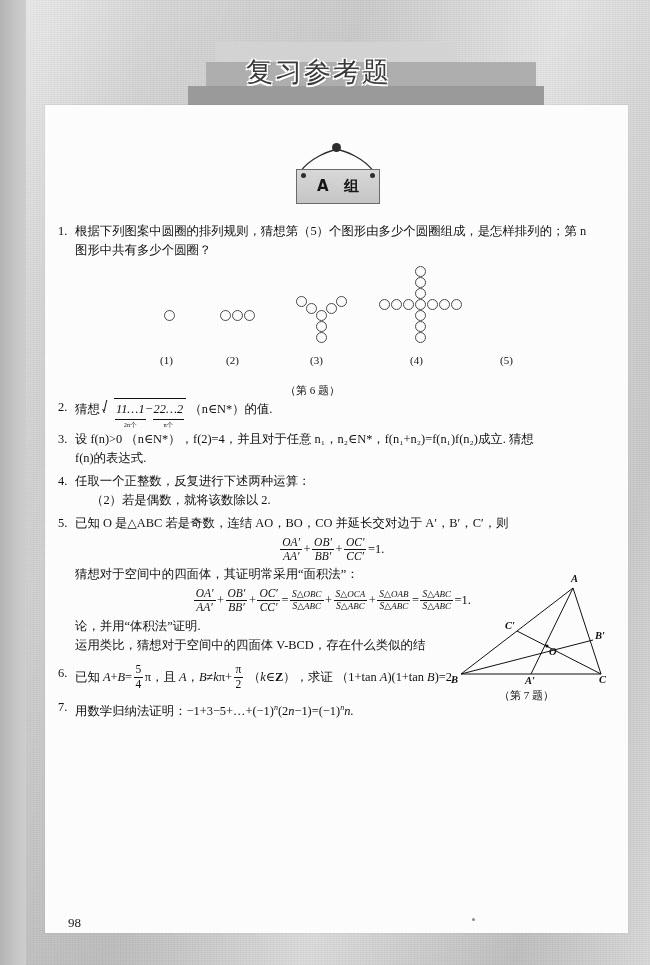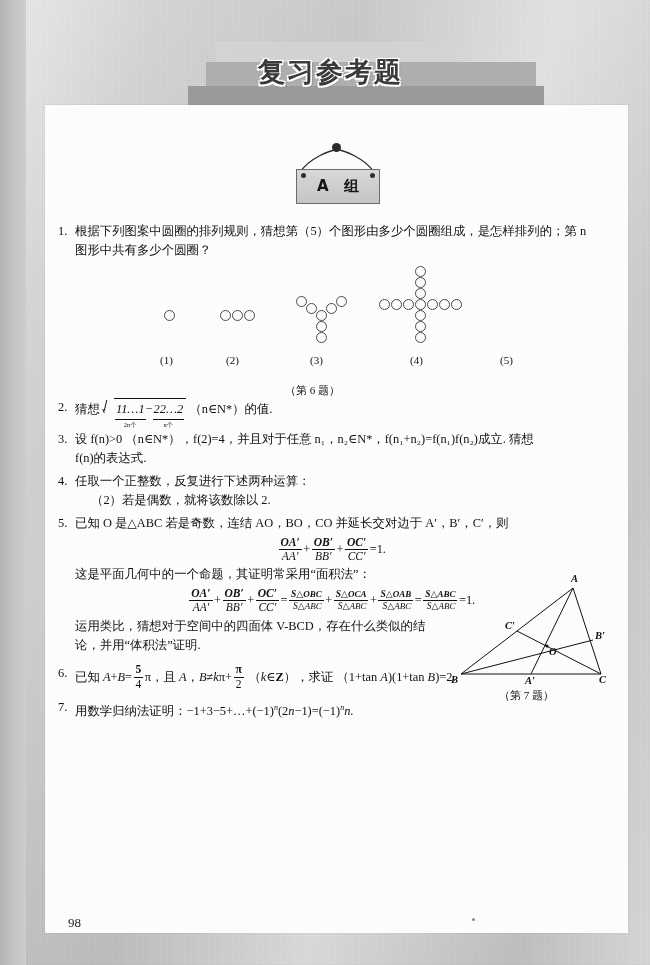--- a/index.html
+++ b/index.html
@@ -35,23 +35,23 @@
     background-image:repeating-linear-gradient(90deg, rgba(0,0,0,.012) 0 1px, rgba(255,255,255,0) 1px 4px);
     pointer-events:none;
   }
 
   
   .banner-wrap{position:absolute;left:188px;top:42px;width:440px;height:66px;}
   .band-light{position:absolute;left:28px;top:0;width:240px;height:24px;background:#d3d3d3;opacity:.85;}
   .band-mid{position:absolute;left:18px;top:20px;width:330px;height:30px;background:#aeaeae;}
   .band-dark{position:absolute;left:0;top:44px;width:356px;height:26px;background:#9a9a9a;}
   .banner-title{
-    position:absolute;left:70px;top:12px;
+    position:absolute;left:58px;top:12px;
     font-family:"DejaVu Sans","Liberation Sans",sans-serif;
-    font-size:27px;font-weight:bold;letter-spacing:2px;color:#3a3a3a;
+    font-size:27px;font-weight:normal;letter-spacing:2px;color:#3a3a3a;
     text-shadow:
       -1.5px -1.5px 0 #ffffff, 1.5px -1.5px 0 #ffffff,
       -1.5px 1.5px 0 #ffffff, 1.5px 1.5px 0 #ffffff,
       0 0 2px #ffffff, 2px 2px 1px rgba(0,0,0,.35);
     white-space:nowrap;
   }
 
   
   .sign{position:absolute;left:286px;top:143px;width:102px;height:62px;}
   .sign-hook{position:absolute;left:46px;top:0;width:9px;height:9px;background:#2c2c2c;border-radius:50%;}
@@ -77,23 +77,23 @@
   .q-body{flex:1;}
   .sub{padding-left:16px;}
   .ctr{text-align:center;}
   .ital{font-style:italic;}
   .bb{font-weight:bold;}
   .small{font-size:9px;}
   .sup{vertical-align:super;font-size:8px;}
 
   
   .frac{display:inline-block;vertical-align:middle;text-align:center;font-size:11.5px;line-height:1.15;margin:0 1.5px;position:relative;top:-.5px;}
-  .frac .n{display:block;padding:0 2px;font-weight:bold;}
+  .frac .n{display:block;padding:0 2px;}
   .frac .d{display:block;border-top:1.1px solid #111;padding:0 2px;}
-  .frac.sm{font-size:9.5px;text-align:right;}
+  .frac.sm{font-size:9.5px;}
 
   
   .rad{display:inline-block;position:relative;padding-left:11px;}
   .rad:before{
     content:"";position:absolute;left:2px;top:2px;width:7px;height:11px;
     border-left:1.1px solid #111;transform:skewX(-13deg);
   }
   .rad:after{
     content:"";position:absolute;left:0;top:11px;width:4px;height:4px;
     border-left:1.1px solid #111;transform:skewX(22deg);
@@ -189,28 +189,28 @@
 
     <div class="q" style="margin-top:4px">
       <div class="q-num">5.</div>
       <div class="q-body" style="width:402px">
         <div>已知 O 是△ABC 若是奇数，连结 AO，BO，CO 并延长交对边于 A′，B′，C′，则</div>
 
         <div class="ctr" style="margin:3px 0 2px">
           <span class="frac"><span class="n ital">OA′</span><span class="d ital">AA′</span></span>+<span class="frac"><span class="n ital">OB′</span><span class="d ital">BB′</span></span>+<span class="frac"><span class="n ital">OC′</span><span class="d ital">CC′</span></span>=1.
         </div>
 
-        <div>这是平面几何中的一个命题，其证明常采用“面积法”：</div>
+        <div>猜想对于空间中的四面体，其证明常采用“面积法”：</div>
 
         <div class="ctr" style="margin:3px 0 2px">
           <span class="frac"><span class="n ital">OA′</span><span class="d ital">AA′</span></span>+<span class="frac"><span class="n ital">OB′</span><span class="d ital">BB′</span></span>+<span class="frac"><span class="n ital">OC′</span><span class="d ital">CC′</span></span>=<span class="frac sm"><span class="n ital">S<span class="small">△OBC</span></span><span class="d ital">S<span class="small">△ABC</span></span></span>+<span class="frac sm"><span class="n ital">S<span class="small">△OCA</span></span><span class="d ital">S<span class="small">△ABC</span></span></span>+<span class="frac sm"><span class="n ital">S<span class="small">△OAB</span></span><span class="d ital">S<span class="small">△ABC</span></span></span>=<span class="frac sm"><span class="n ital">S<span class="small">△ABC</span></span><span class="d ital">S<span class="small">△ABC</span></span></span>=1.
         </div>
 
+        <div>论，并用“体积法”证明.</div>
         <div>运用类比，猜想对于空间中的四面体 V-BCD，存在什么类似的结</div>
-        <div>论，并用“体积法”证明.</div>
       </div>
     </div>
 
     <div class="q" style="margin-top:9px">
       <div class="q-num">6.</div>
       <div class="q-body">
         已知 <span class="ital">A</span>+<span class="ital">B</span>=<span class="frac"><span class="n">5</span><span class="d">4</span></span>π，且 <span class="ital">A</span>，<span class="ital">B</span>≠<span class="ital">k</span>π+<span class="frac"><span class="n">π</span><span class="d">2</span></span> （<span class="ital">k</span>∈<span class="bb">Z</span>），求证 （1+tan <span class="ital">A</span>)(1+tan <span class="ital">B</span>)=2.
       </div>
     </div>
 

